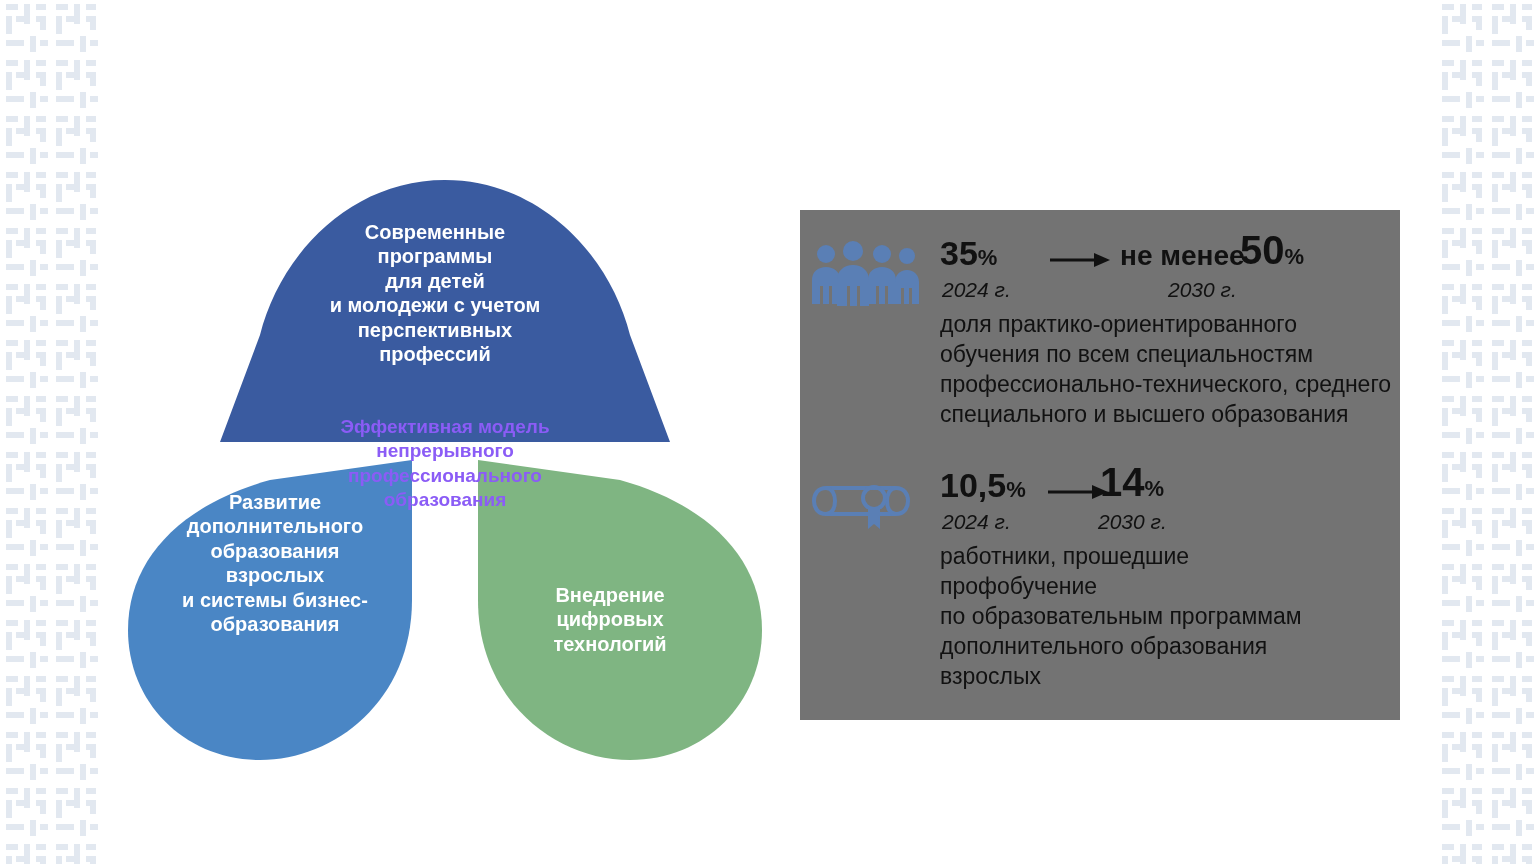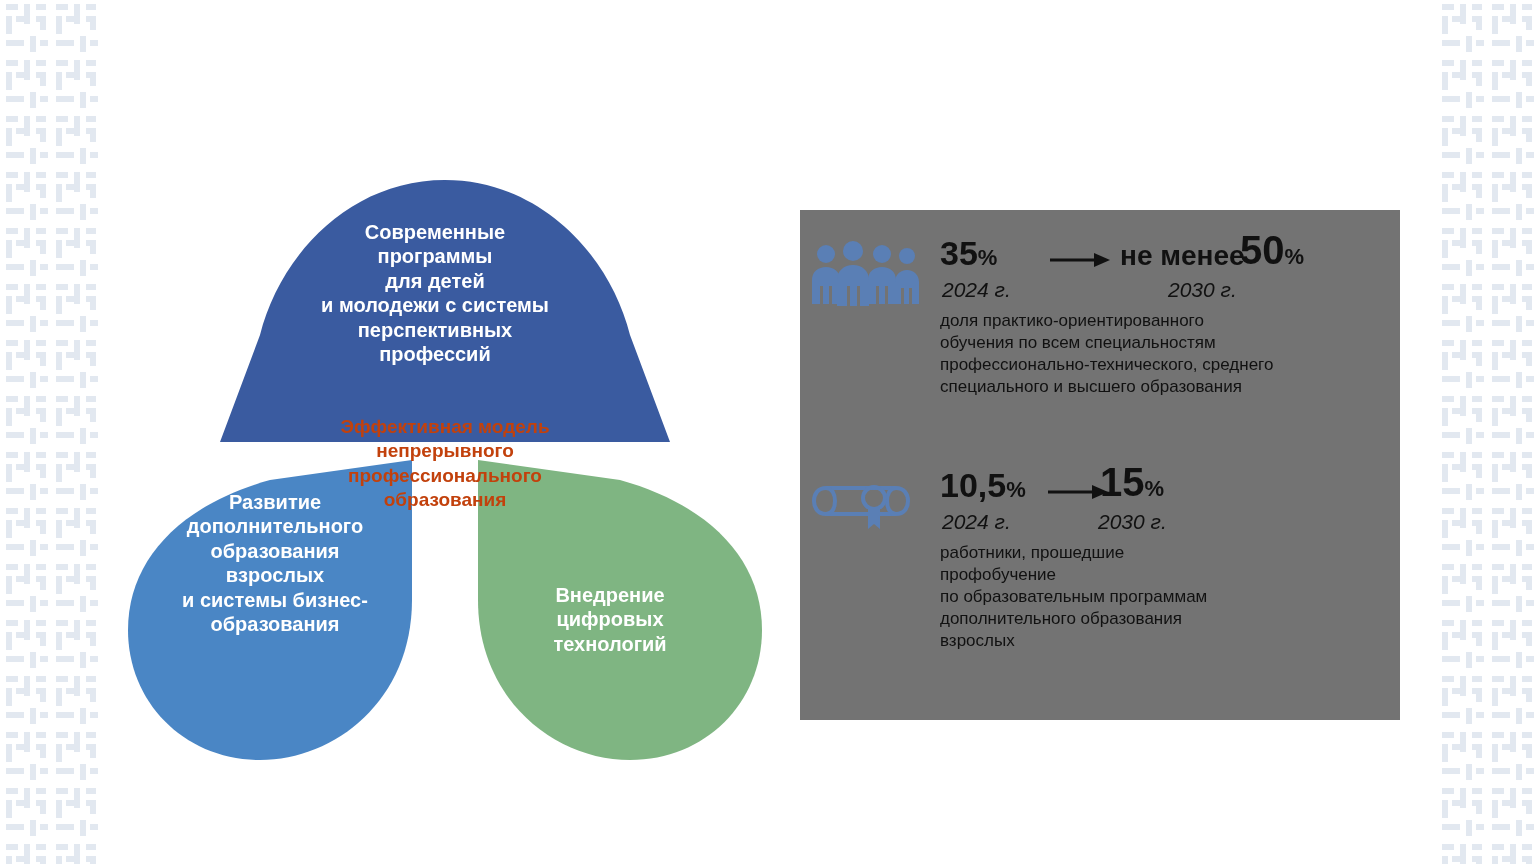--- a/index.html
+++ b/index.html
@@ -76,21 +76,21 @@
     top: 405px;
     width: 250px;
     margin-top: 18px;
   }
   .center-label {
     position: absolute;
     left: 195px;
     top: 255px;
     width: 280px;
     text-align: center;
-    color: #c2410c;
+    color: #8b5cf6;
     font-size: 19px;
     font-weight: bold;
     line-height: 1.28;
     white-space: pre-line;
   }
 
   
   .panel {
     position: absolute;
     left: 800px;
@@ -160,21 +160,21 @@
   .year.y1 { left: 2px;   top: 50px; }
   .year.y2 { left: 228px; top: 50px; }
   .year.y3 { left: 2px;   top: 50px; }
   .year.y4 { left: 158px; top: 50px; }
 
   .stat-desc {
     position: absolute;
     left: 140px;
     top: 82px;
     width: 455px;
-    font-size: 17px;
+    font-size: 23px;
     color: #111111;
     line-height: 1.3;
     white-space: pre-line;
   }
 </style>
 </head>
 <body>
 
 <div class="slide">
 
@@ -216,21 +216,21 @@
                L 368 440
                C 368 540, 445 600, 520 600
                C 595 600, 652 543, 652 470
                C 652 400, 600 345, 510 320
                Z" fill="#7fb582"></path>
     </svg>
 
     <div class="petal-label petal-top-label">Современные
 программы
 для детей
-и молодежи с системы
+и молодежи с учетом
 перспективных
 профессий</div>
     <div class="petal-label petal-left-label">Развитие
 дополнительного
 образования
 взрослых
 и системы бизнес-
 образования</div>
     <div class="petal-label petal-right-label">Внедрение
 цифровых
@@ -294,21 +294,21 @@
       </svg>
 
       <div class="stat-figures">
         <div class="num-big num-from"><span>10,5</span><span class="num-pct">%</span></div>
 
         <svg class="arrow a2" viewBox="0 0 62 16">
           <path d="M0 8 H48" stroke="#111" stroke-width="3"></path>
           <path d="M44 1 L60 8 L44 15 Z" fill="#111"></path>
         </svg>
 
-        <div class="num-big num-to-2"><span>15</span><span class="num-pct">%</span></div>
+        <div class="num-big num-to-2"><span>14</span><span class="num-pct">%</span></div>
 
         <div class="year y3">2024 г.</div>
         <div class="year y4">2030 г.</div>
       </div>
 
       <div class="stat-desc">работники, прошедшие
 профобучение
 по образовательным программам
 дополнительного образования
 взрослых</div>

